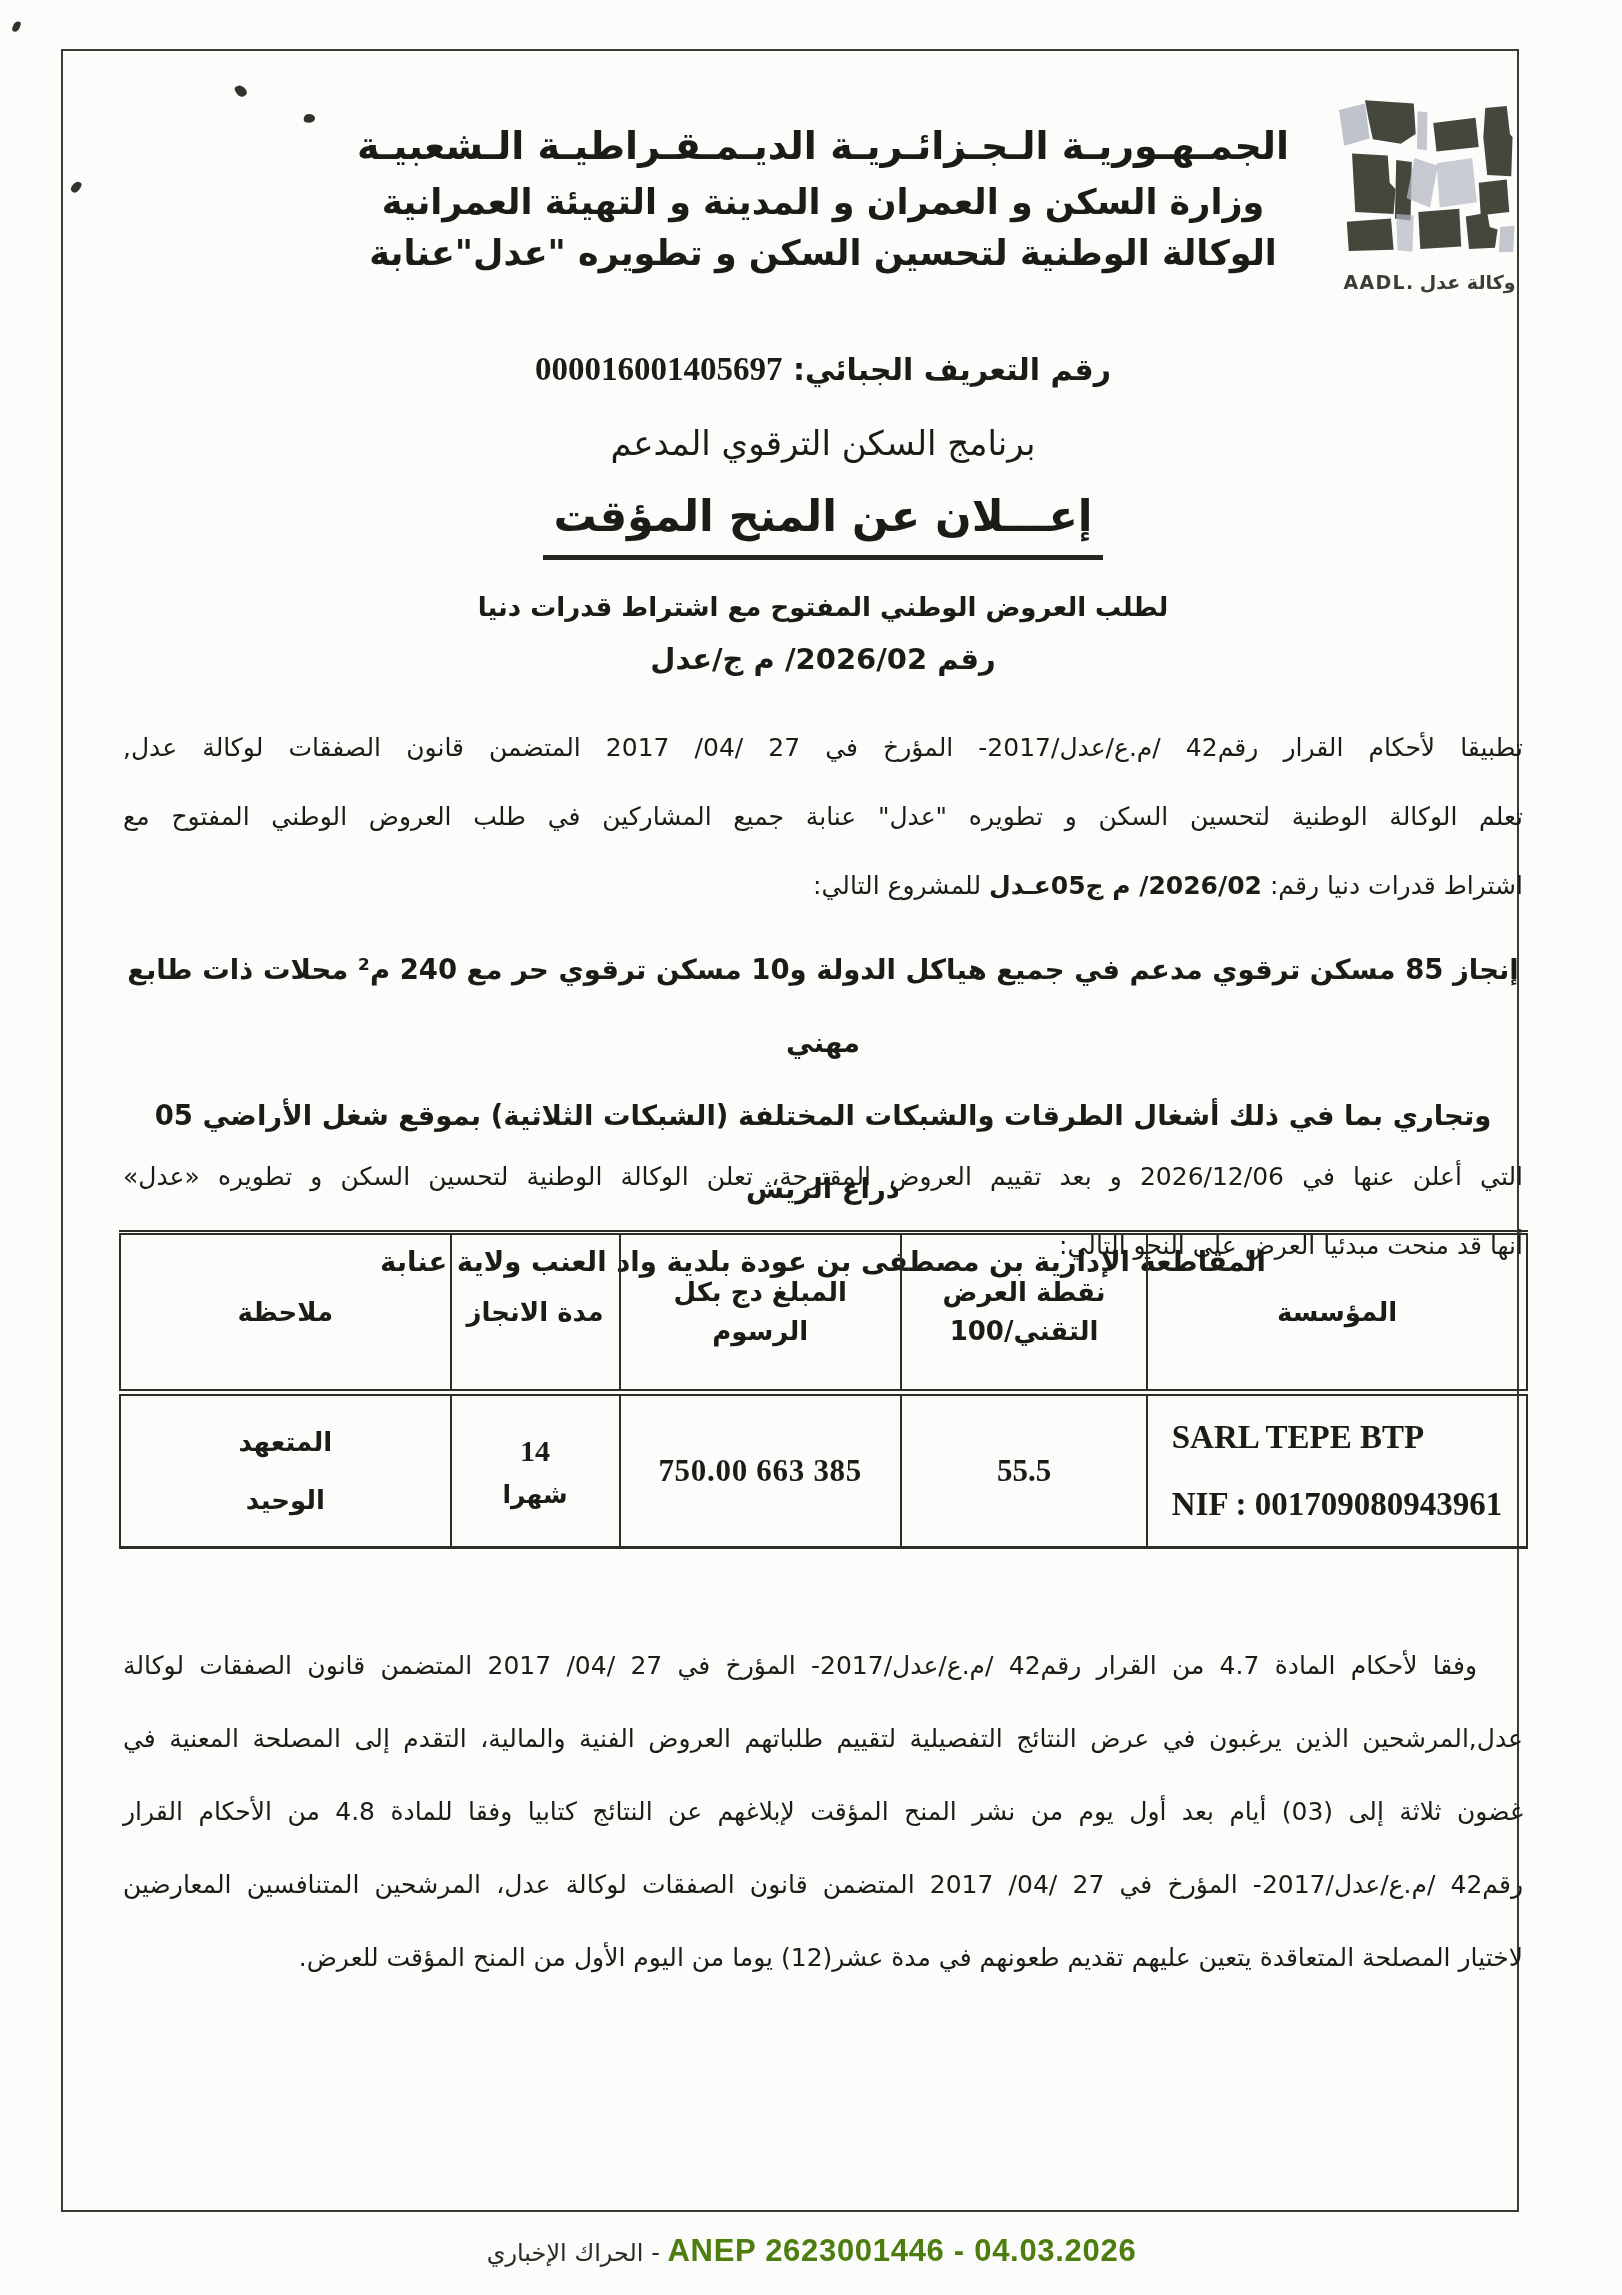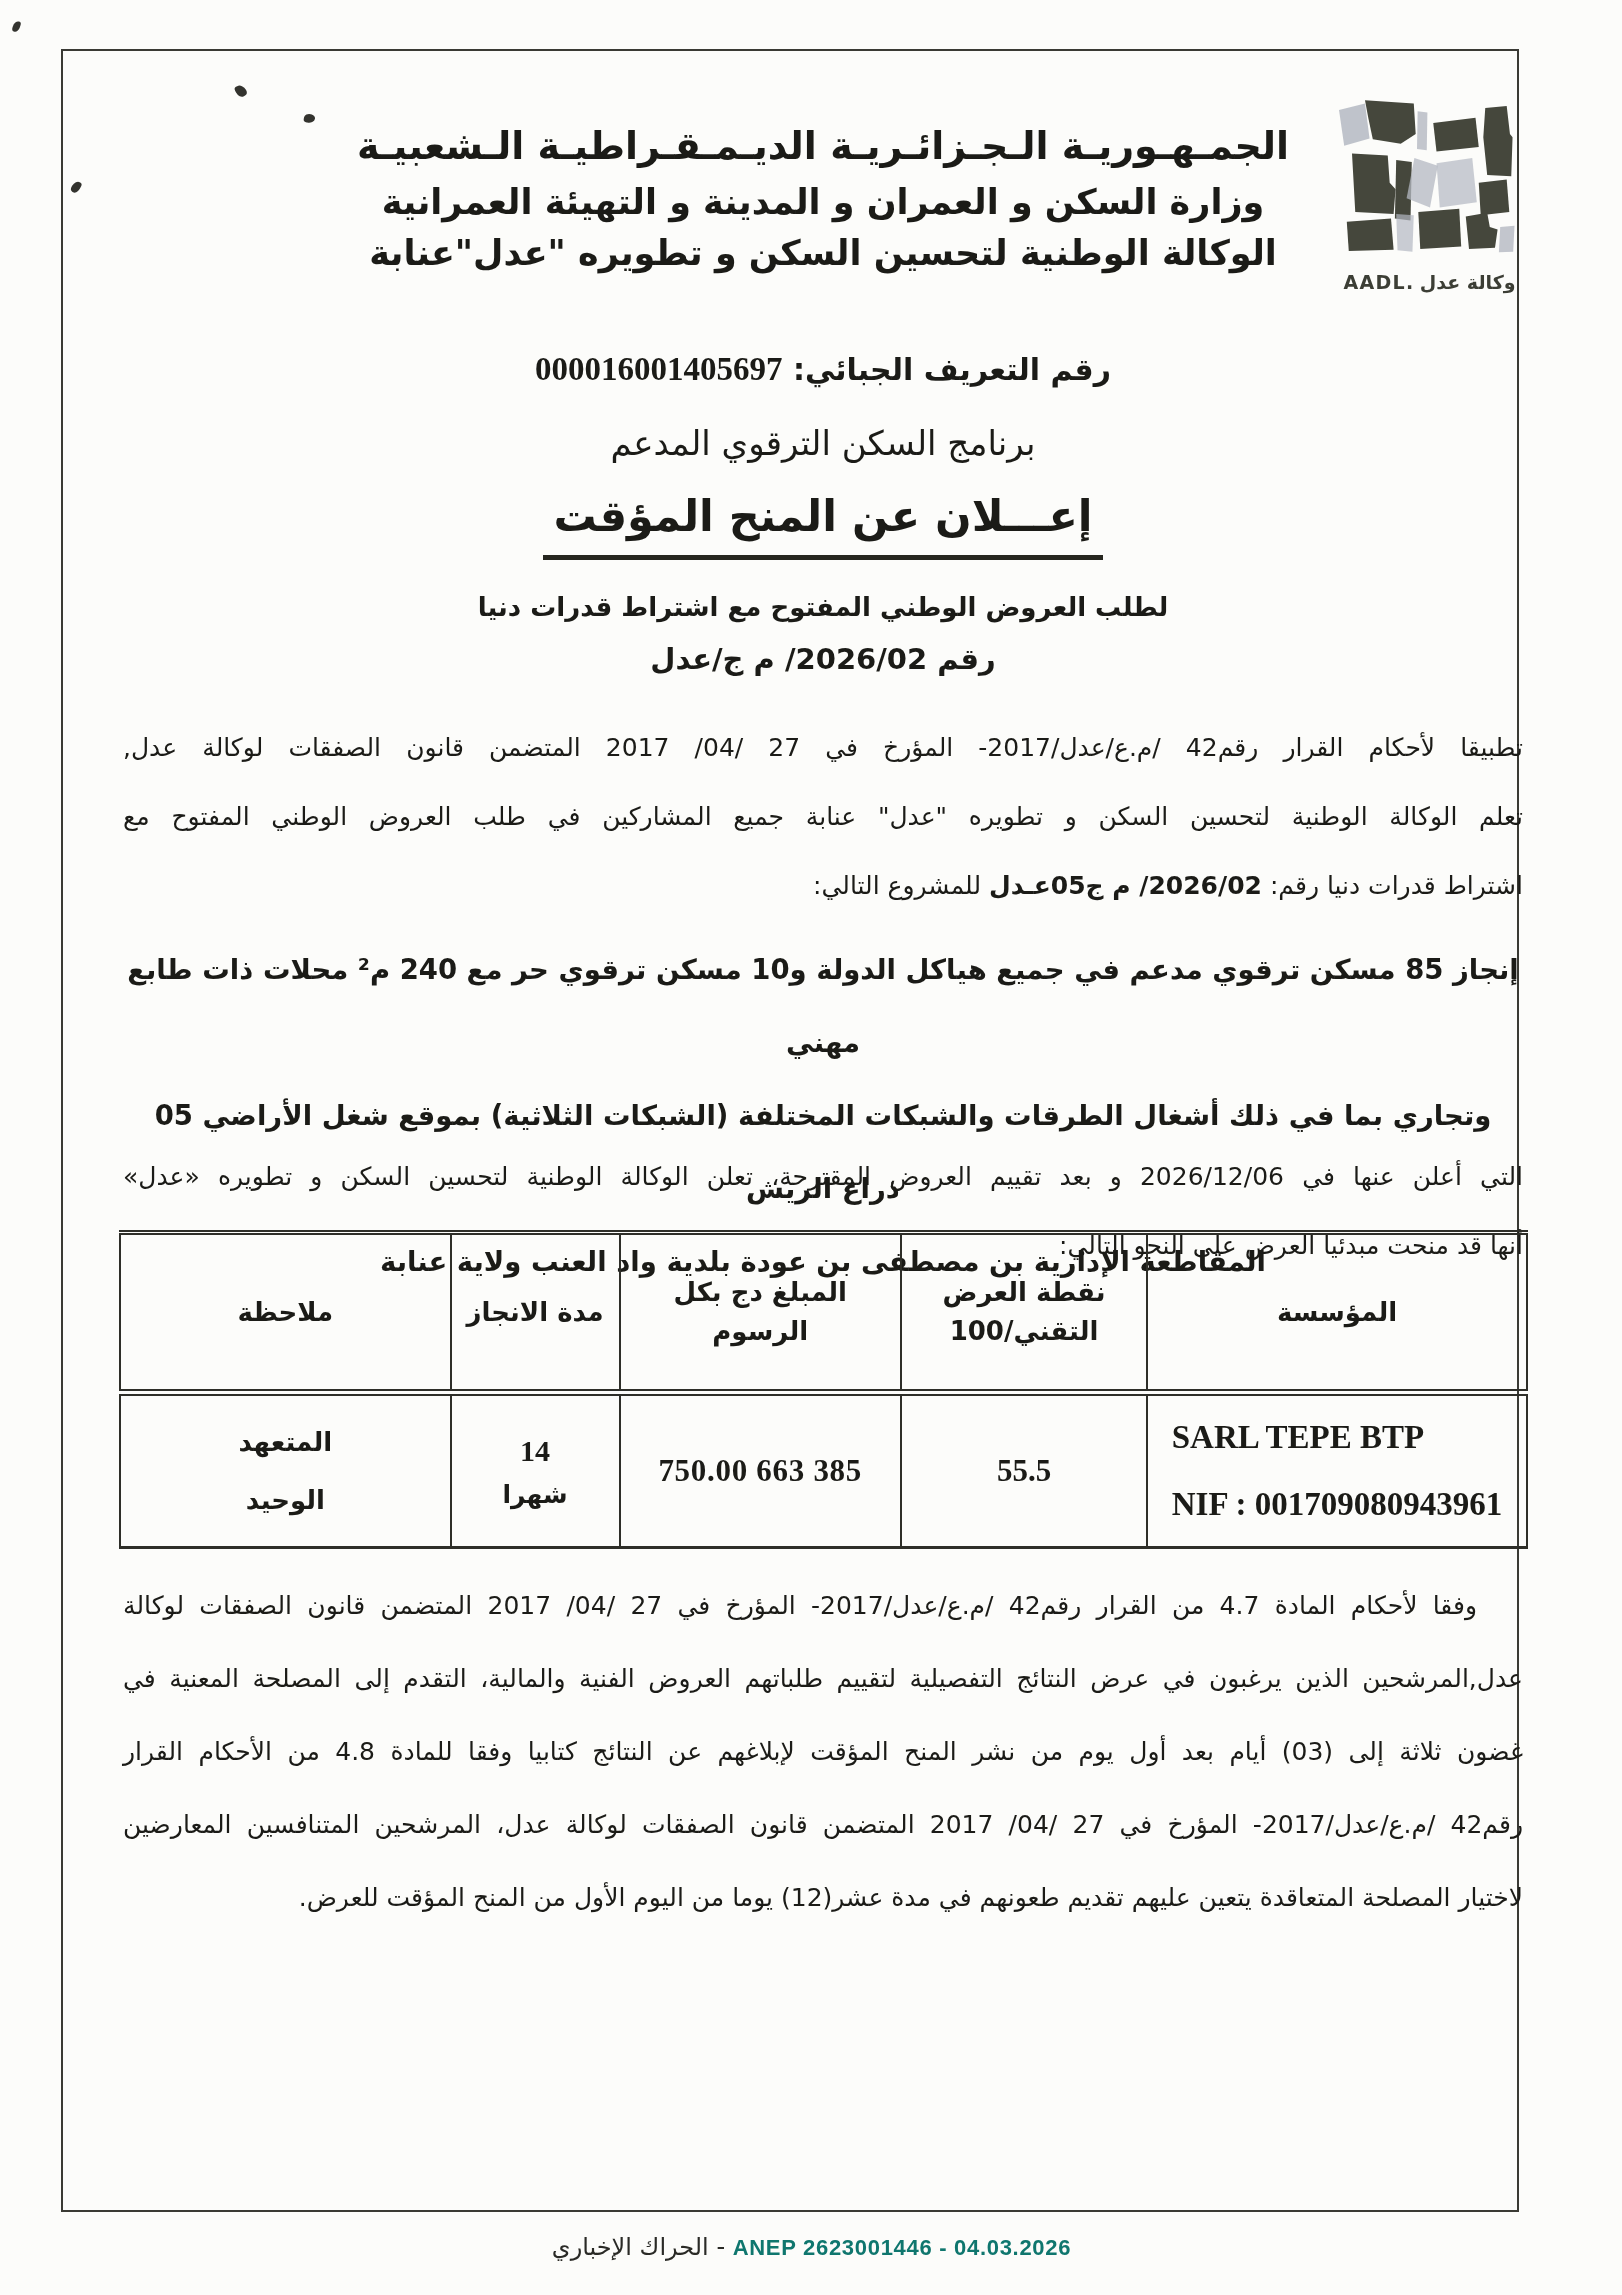--- a/index.html
+++ b/index.html
@@ -35,21 +35,21 @@
   .sub1 { top:541px; font-size:26px; font-weight:700; }
   .sub2 { top:591px; font-size:29px; font-weight:700; }
 
   
   .para { left:60px; width:1400px; font-size:25px; line-height:69px; }
   .para .jl { text-align:justify; text-align-last:justify; }
   .para .rl { text-align:right; }
   .para .indent { text-indent:46px; }
   .p1 { top:662px; }
   .p2 { top:1091px; }
-  .p3 { top:1518px; line-height:73px; }
+  .p3 { top:1578px; line-height:73px; }
 
   .boldblock { top:882px; left:60px; width:1400px; text-align:center;
                font-size:27.5px; font-weight:700; line-height:73px; }
 
   
   .awtable-wrap { top:1179px; left:56px; width:1409px; }
   table.awtable { width:100%; border-collapse:collapse; table-layout:fixed;
                   border-left:2.6px solid #2e2e28; border-right:2.6px solid #2e2e28;
                   border-bottom:3.3px solid #2e2e28; border-top:5.9px double #2e2e28; }
   table.awtable th, table.awtable td {
@@ -77,21 +77,21 @@
 
   
   .logo { left:1276px; top:46px; width:182px; height:165px; }
   .logocap { left:1275px; top:220px; width:183px; text-align:center;
              font-size:19px; font-weight:700; color:#3c3e35; letter-spacing:1.3px; }
 
   
   .footer { top:2233px; left:0; width:1623px; text-align:center; direction:ltr; }
   .footer .src { font-size:24px; color:#2a2a26; }
   .footer .anep { font-family:"Liberation Sans", sans-serif; font-weight:700;
-                  font-size:22px; letter-spacing:0.7px; color:#0f766e; }
+                  font-size:31px; letter-spacing:0.7px; color:#4d7c0f; }
 
   
   .speck { position:absolute; background:#33332e; }
   .sp1 { left:13px;  top:21px;  width:6.5px; height:10.5px; border-radius:70% 30% 60% 40%; transform:rotate(18deg); }
   .sp2 { left:236px; top:85px; width:9.8px; height:12.4px; border-radius:30% 70% 40% 60%; transform:rotate(-28deg); }
   .sp3 { left:304px; top:114px; width:11px; height:8.5px; border-radius:55% 45% 65% 35%; transform:rotate(12deg); }
   .sp4 { left:72px; top:181px; width:7.9px; height:12.4px; border-radius:65% 35% 55% 45%; transform:rotate(32deg); }
 </style>
 </head>
 <body>

